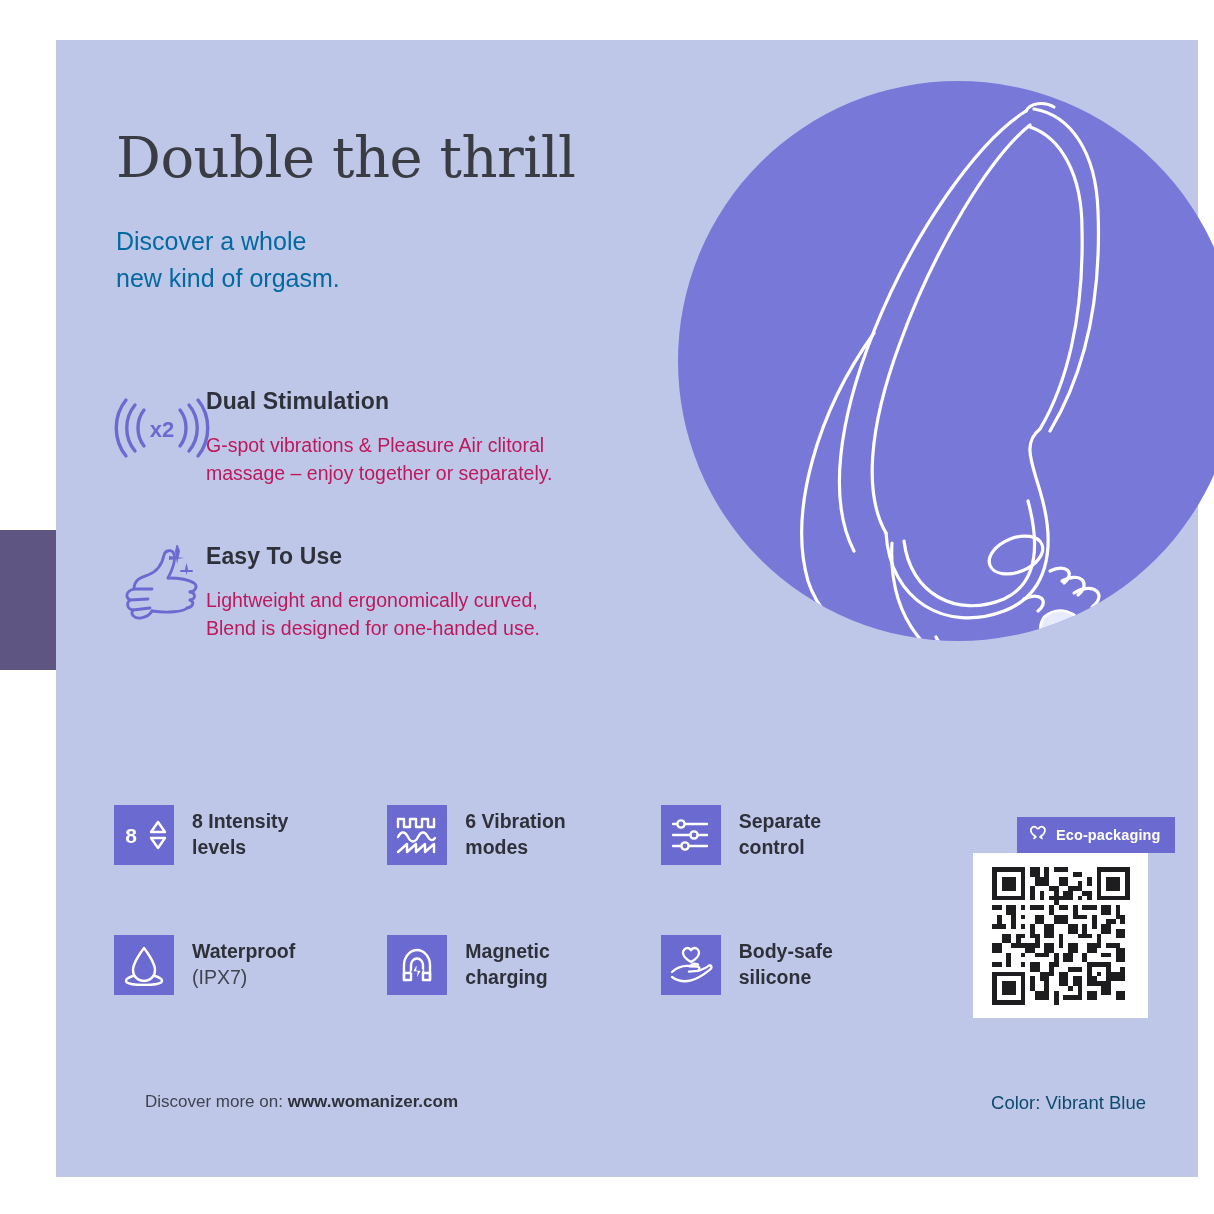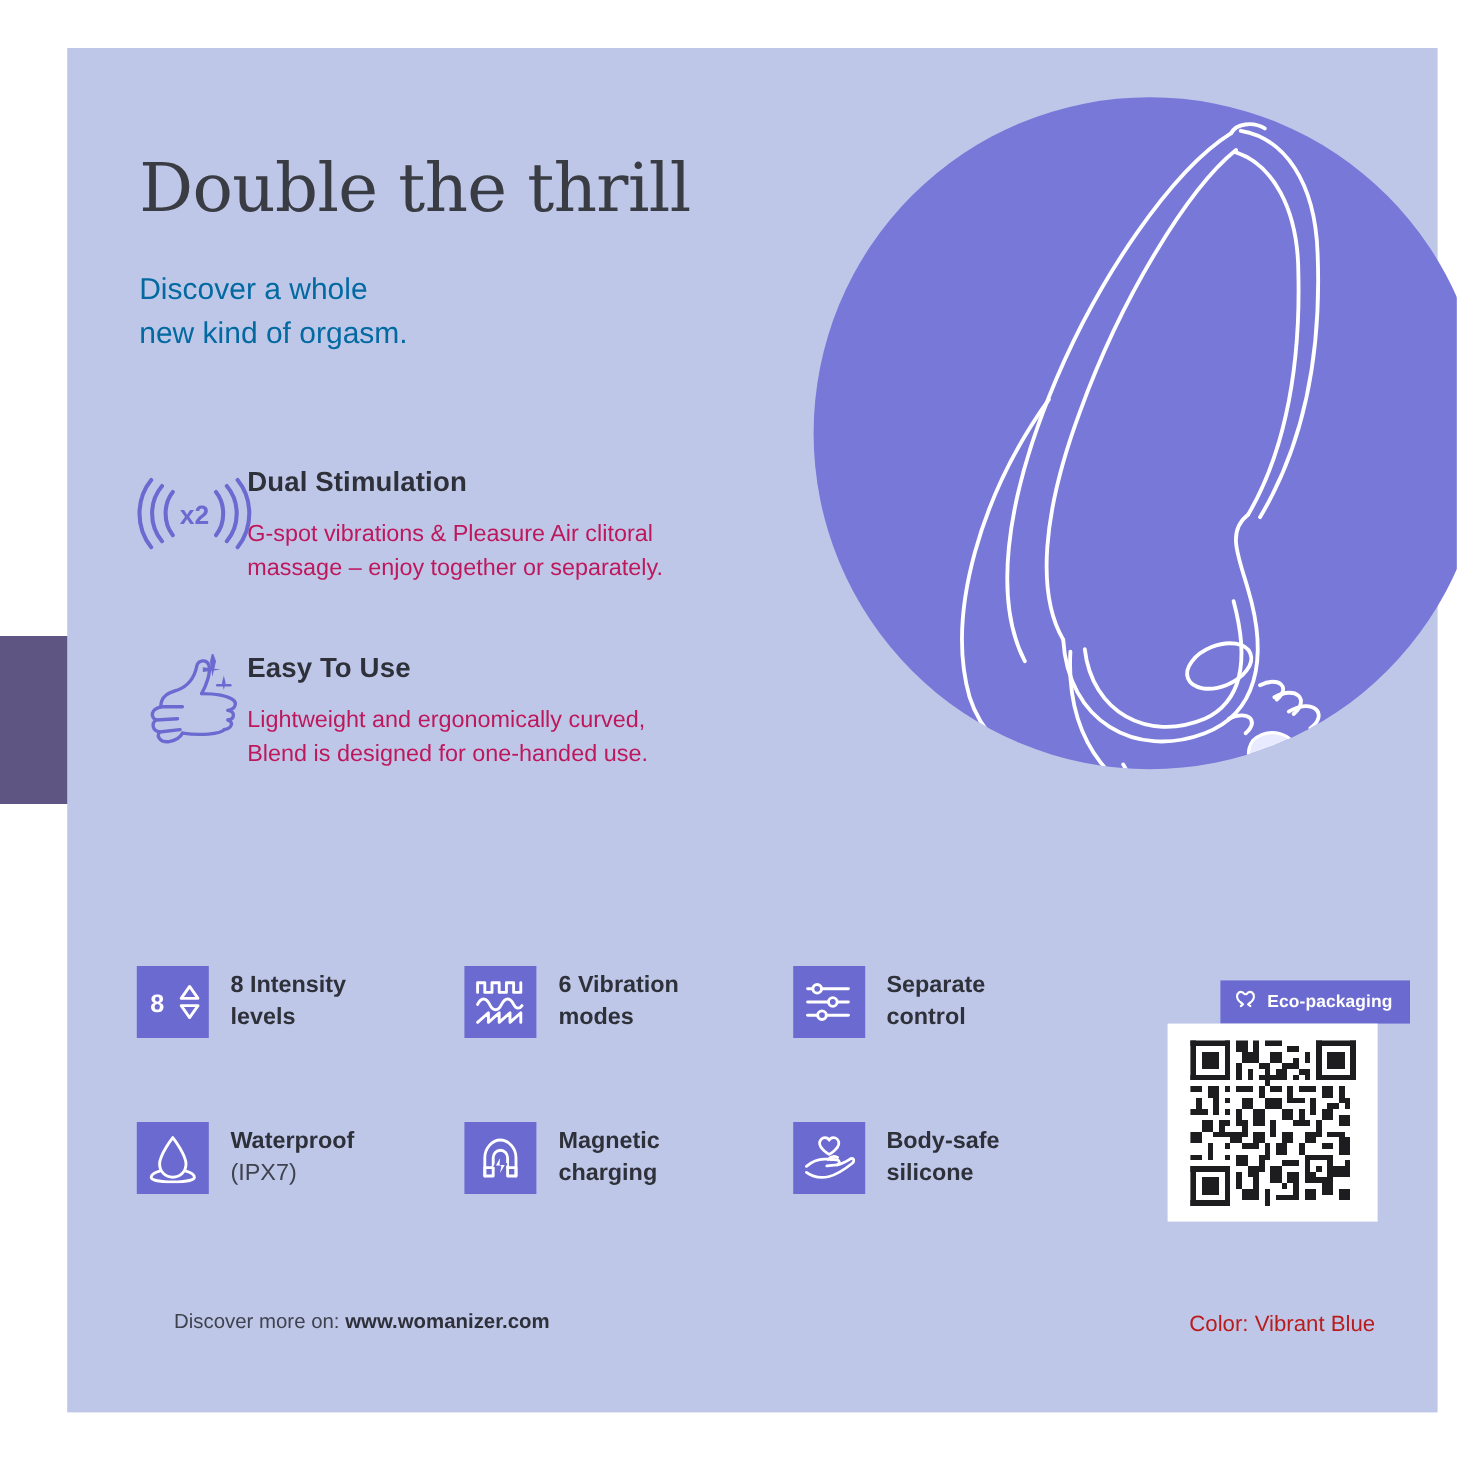--- a/index.html
+++ b/index.html
@@ -96,21 +96,21 @@
   .qr-card svg { display: block; }
 
   
   .foot-left {
     position: absolute; left: 58px; top: 1052px;
     font-size: 17px; color: #3f4350; margin-left: 31px;
   }
   .foot-left b { color: #2f313a; }
   .foot-right {
     position: absolute; right: 52px; top: 1052px;
-    font-size: 18.5px; color: #b91c1c;
+    font-size: 18.5px; color: #0c4a6e;
   }
 </style>
 </head>
 <body>
 
 <div id="stage">
 
   <div class="side-tab"></div>
 
   <div class="panel">

